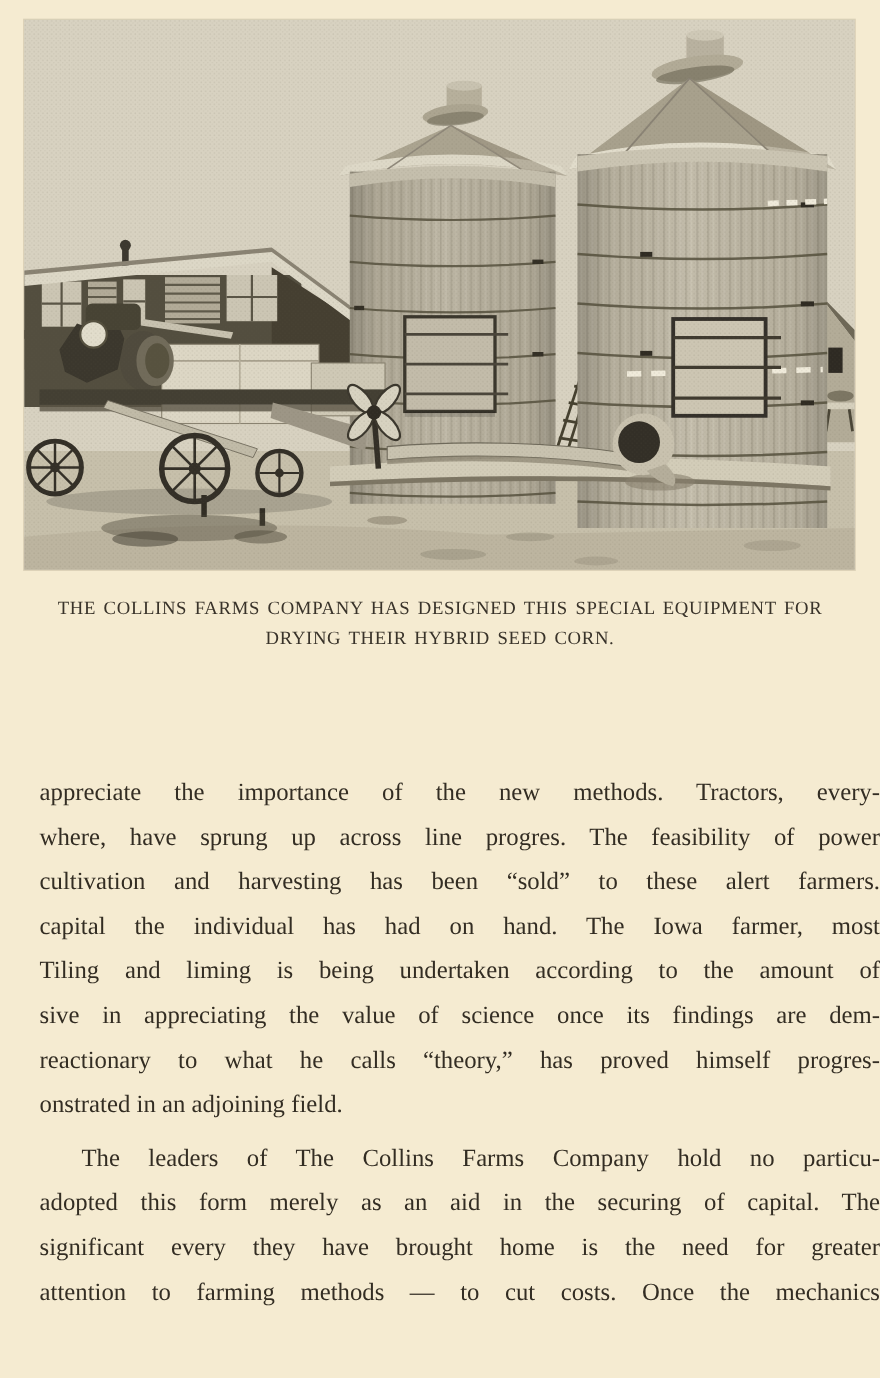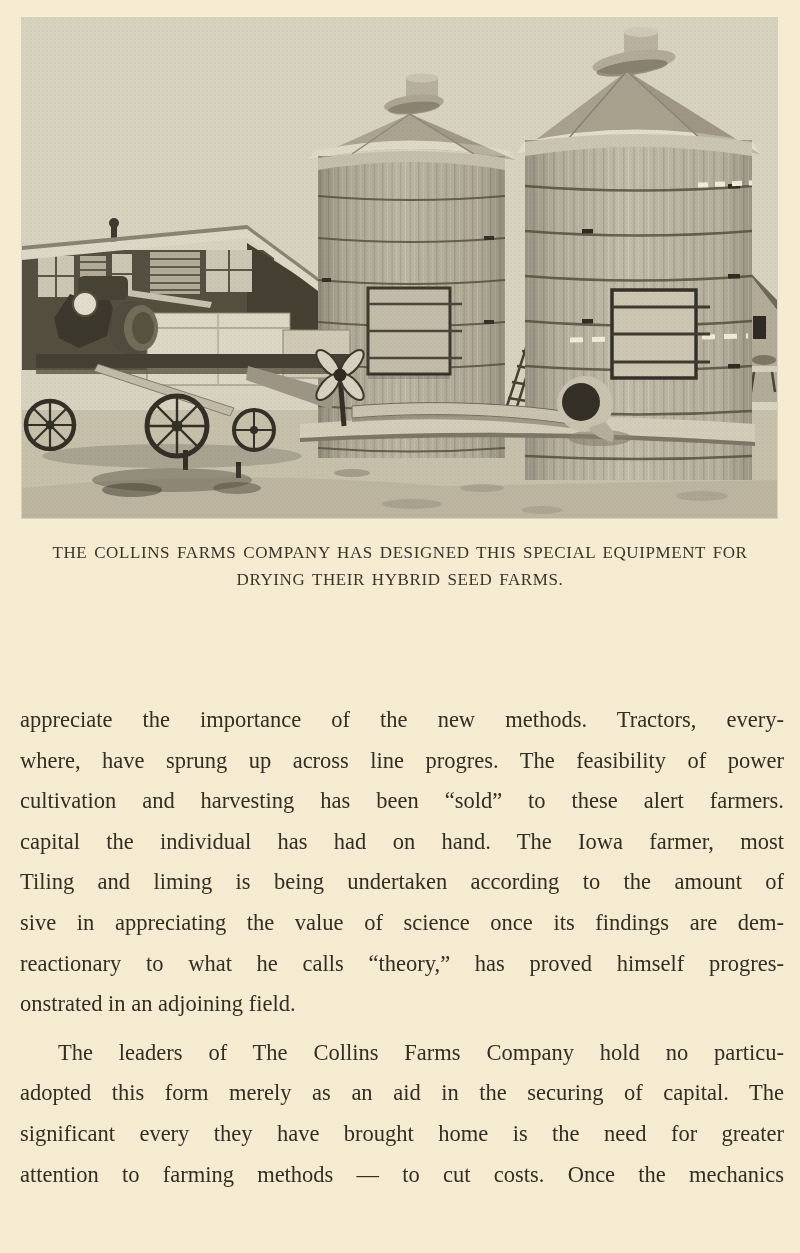--- a/index.html
+++ b/index.html
@@ -27,21 +27,21 @@
   .caption{
     position:absolute;left:0;top:539px;width:800px;
     text-align:center;
     font-size:17px;line-height:27px;
     letter-spacing:.6px;word-spacing:2px;
     color:#39332a;
   }
 
   
   .body-text{
-    position:absolute;left:20px;top:700px;width:764px;
+    position:absolute;left:36px;top:700px;width:764px;
     font-size:22.5px;line-height:40.6px;
     color:#332d23;
   }
   .paragraph + .paragraph{margin-top:8px;}
   .text-line{
     text-align:justify;
     text-align-last:justify;
     white-space:normal;
   }
   .text-line.flush{text-align-last:left;}
@@ -325,21 +325,21 @@
           <circle cx="232" cy="412" r="4" fill="#332f27"></circle>
         </g>
       </g>
 
       <rect x="0" y="0" width="755" height="500" fill="url(#halftone)" opacity="0.12"></rect>
     </svg>
   </figure>
 
   <div class="caption">
     <div>THE COLLINS FARMS COMPANY HAS DESIGNED THIS SPECIAL EQUIPMENT FOR</div>
-    <div>DRYING THEIR HYBRID SEED FARMS.</div>
+    <div>DRYING THEIR HYBRID SEED CORN.</div>
   </div>
 
   <div class="body-text">
       <div class="paragraph">
         <div class="text-line"><span>appreciate the importance of the new methods.  Tractors, every-</span></div>
         <div class="text-line"><span>where, have sprung up across line progres.  The feasibility of power</span></div>
         <div class="text-line"><span>cultivation and harvesting has been “sold” to these alert farmers.</span></div>
         <div class="text-line"><span>capital the individual has had on hand.  The Iowa farmer, most</span></div>
         <div class="text-line"><span>Tiling and liming is being undertaken according to the amount of</span></div>
         <div class="text-line"><span>sive in appreciating the value of science once its findings are dem-</span></div>

